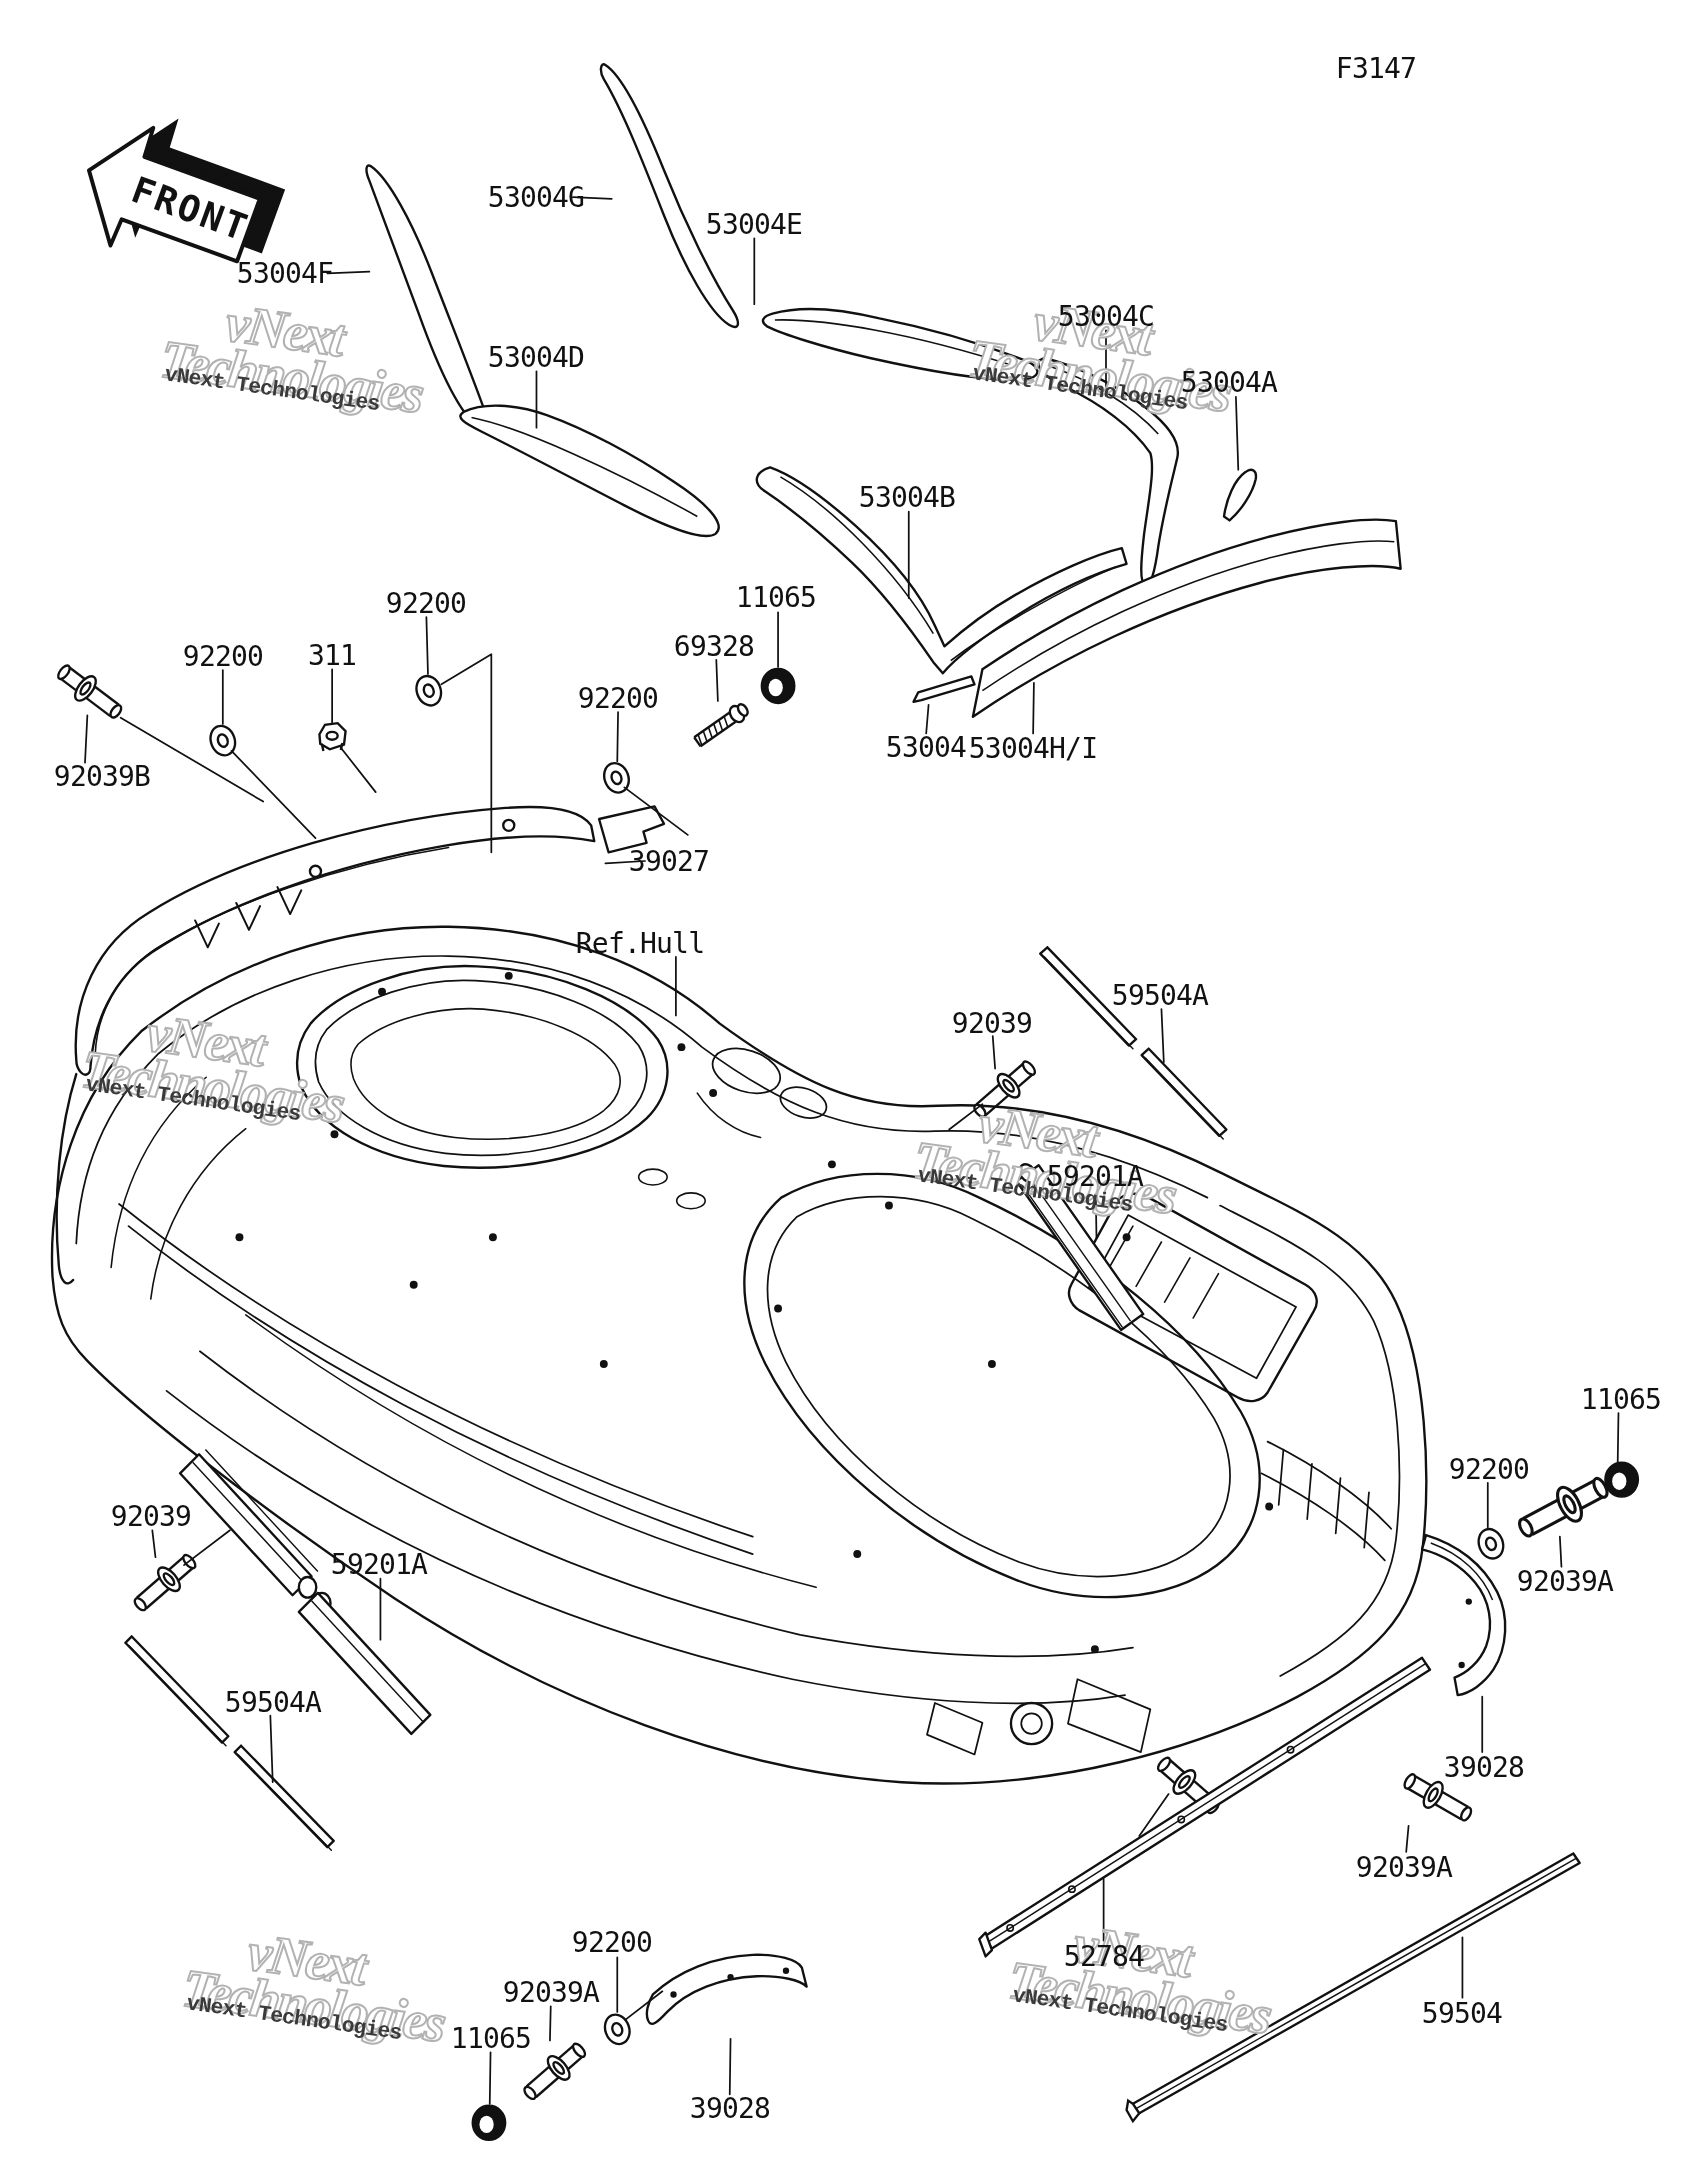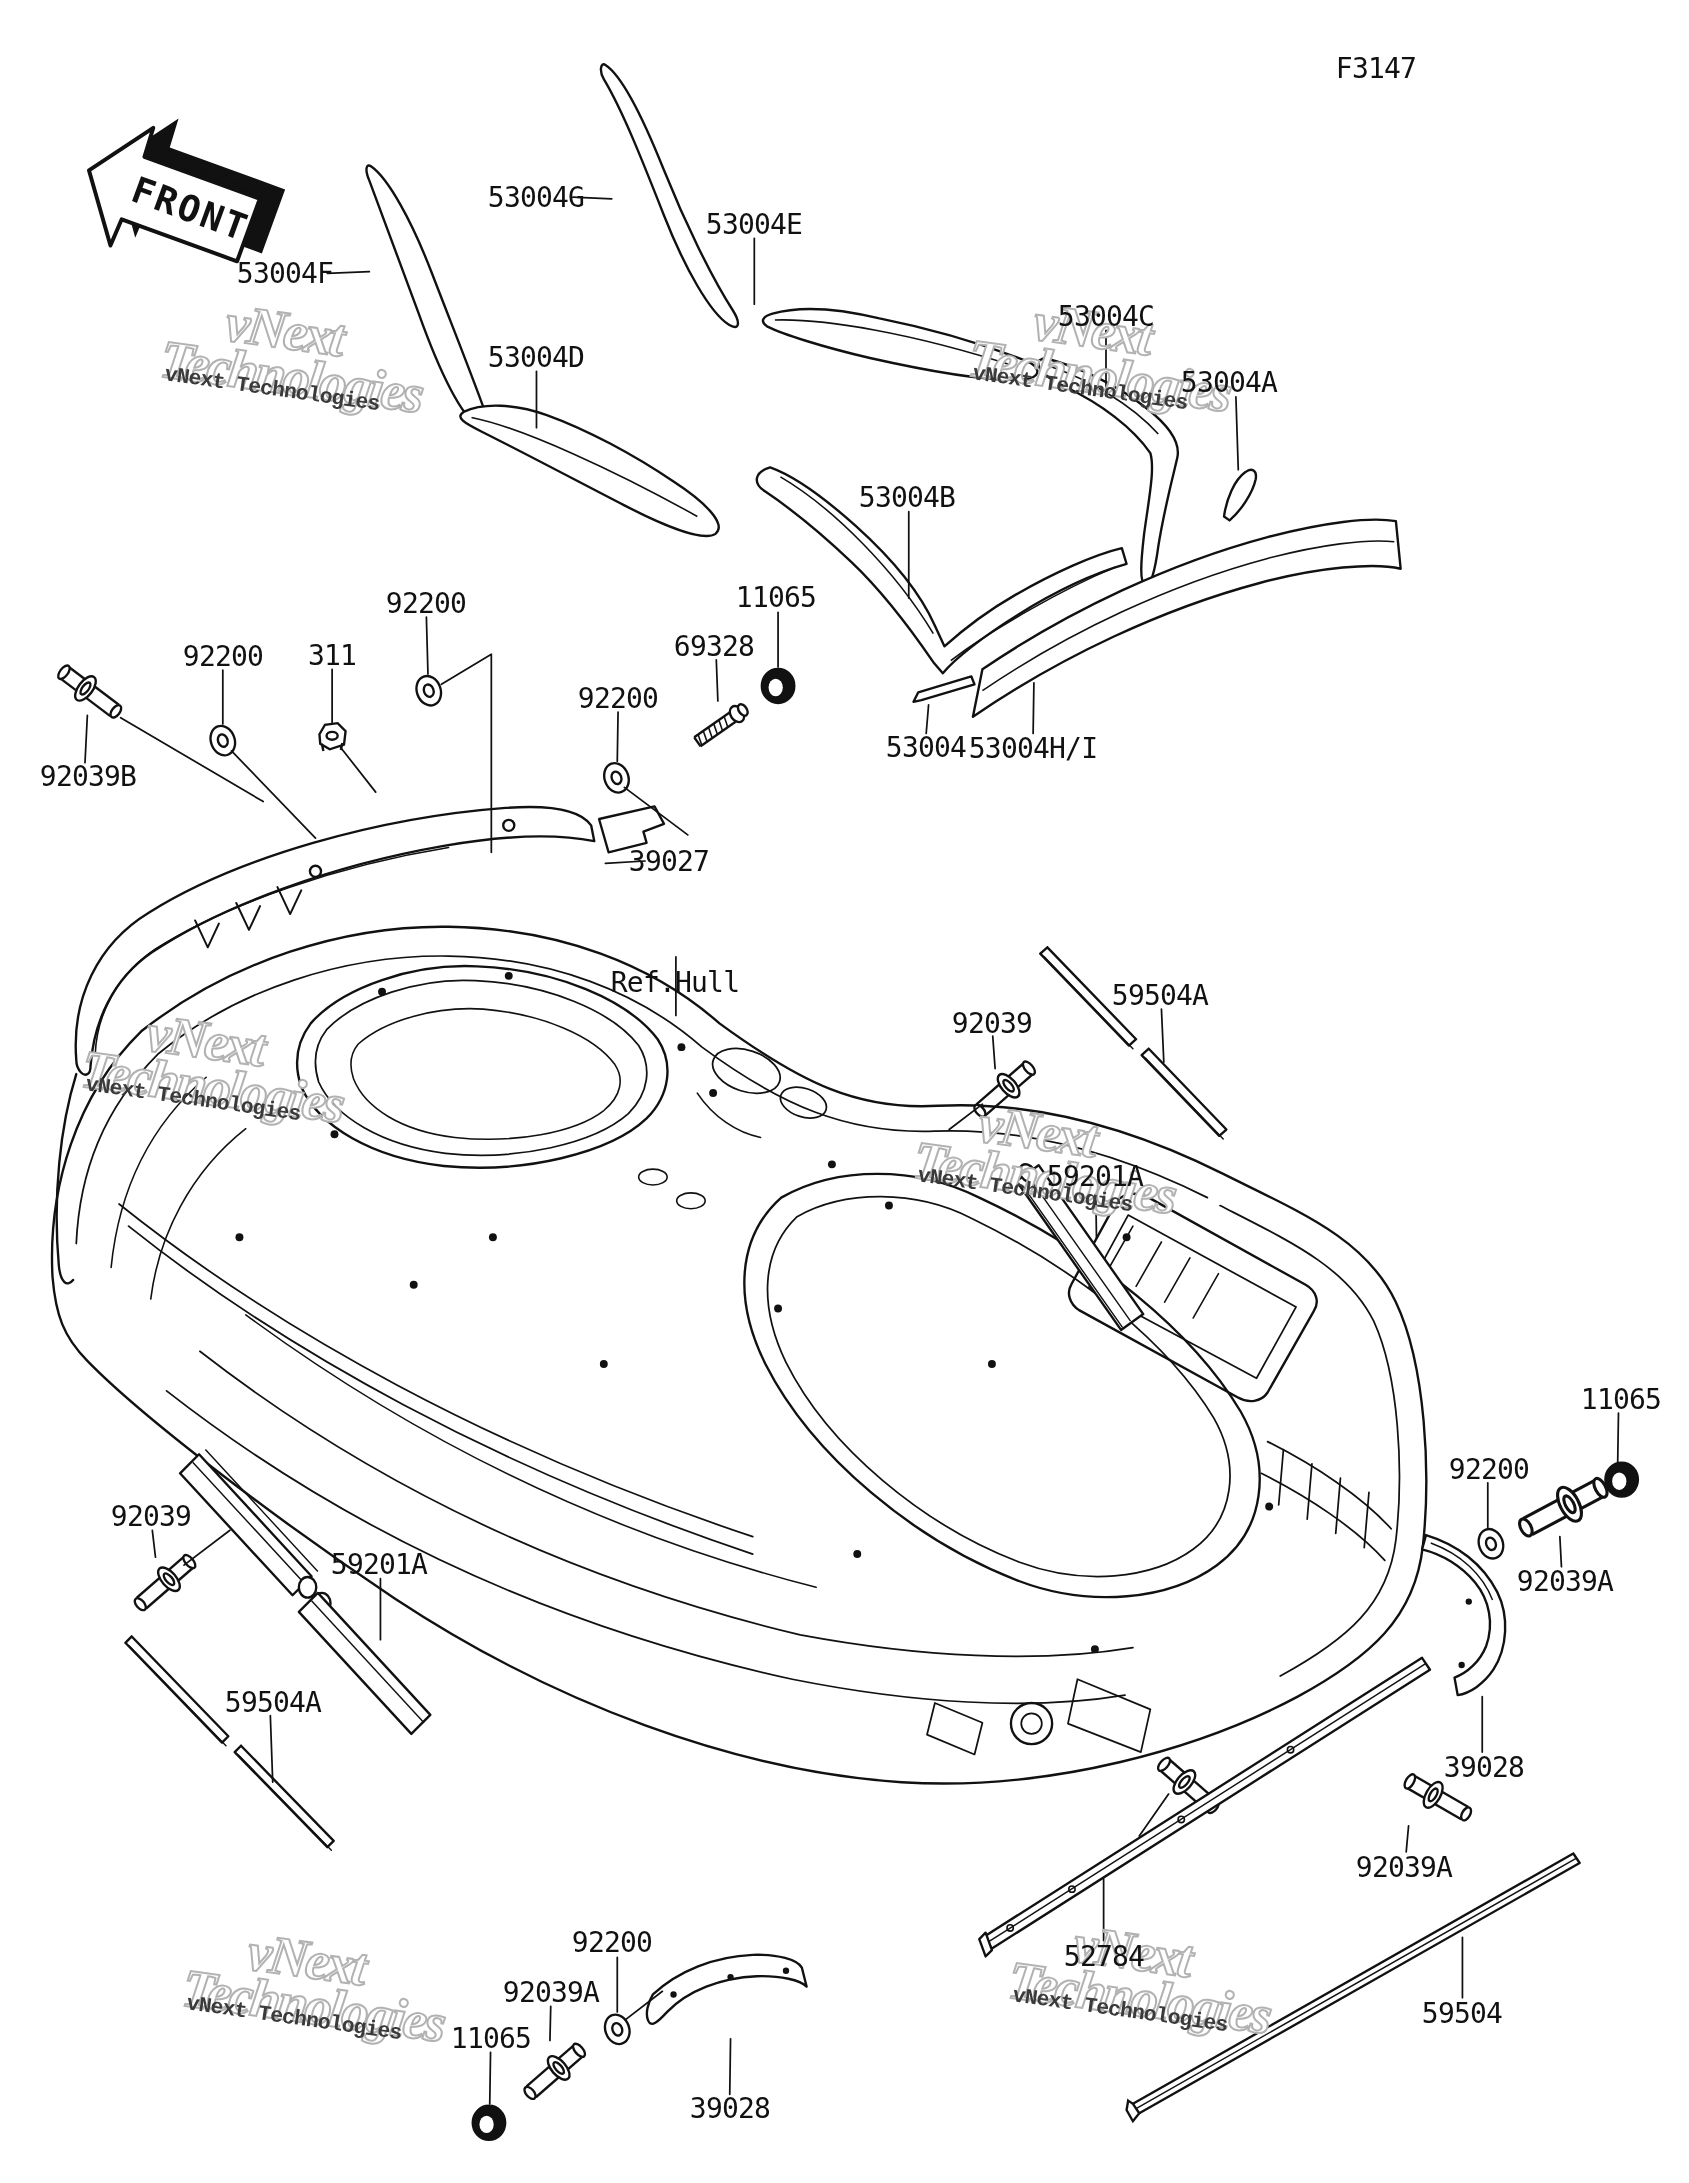--- a/index.html
+++ b/index.html
@@ -355,25 +355,25 @@
       <div class="part-label" style="left: 536px; top: 357px;">53004D</div>
       <div class="part-label" style="left: 1106px; top: 316px;">53004C</div>
       <div class="part-label" style="left: 1229px; top: 382px; text-align: right;">53004A</div>
       <div class="part-label" style="left: 907px; top: 497px;">53004B</div>
       <div class="part-label" style="left: 776px; top: 597px;">11065</div>
       <div class="part-label" style="left: 714px; top: 646px;">69328</div>
       <div class="part-label" style="left: 426px; top: 603px;">92200</div>
       <div class="part-label" style="left: 223px; top: 656px;">92200</div>
       <div class="part-label" style="left: 332px; top: 655px;">311</div>
       <div class="part-label" style="left: 618px; top: 698px;">92200</div>
-      <div class="part-label" style="left: 88px; top: 776px;">92039B</div>
+      <div class="part-label" style="left: 102px; top: 776px;">92039B</div>
       <div class="part-label" style="left: 926px; top: 747px;">53004</div>
       <div class="part-label" style="left: 1033px; top: 748px;">53004H/I</div>
       <div class="part-label" style="left: 669px; top: 861px;">39027</div>
-      <div class="part-label" style="left: 675px; top: 943px; margin-top: 39px;">Ref.Hull</div>
+      <div class="part-label" style="left: 640px; top: 943px;">Ref.Hull</div>
       <div class="part-label" style="left: 1160px; top: 995px;">59504A</div>
       <div class="part-label" style="left: 992px; top: 1023px;">92039</div>
       <div class="part-label" style="left: 1095px; top: 1176px;">59201A</div>
       <div class="part-label" style="left: 1621px; top: 1399px;">11065</div>
       <div class="part-label" style="left: 1489px; top: 1469px;">92200</div>
       <div class="part-label" style="left: 1565px; top: 1581px;">92039A</div>
       <div class="part-label" style="left: 1484px; top: 1767px;">39028</div>
       <div class="part-label" style="left: 151px; top: 1516px;">92039</div>
       <div class="part-label" style="left: 379px; top: 1564px;">59201A</div>
       <div class="part-label" style="left: 273px; top: 1702px;">59504A</div>

